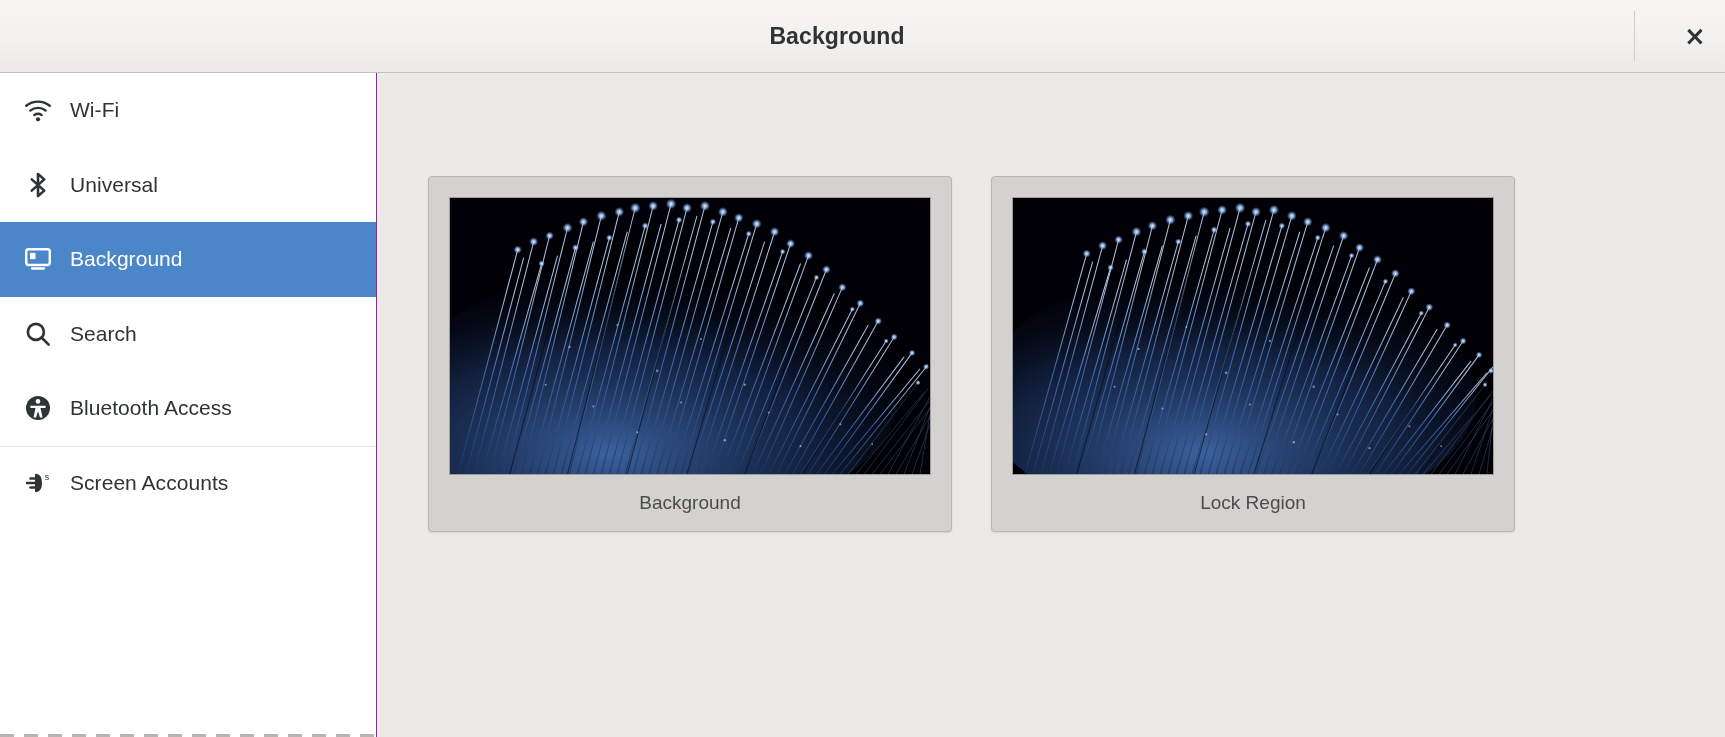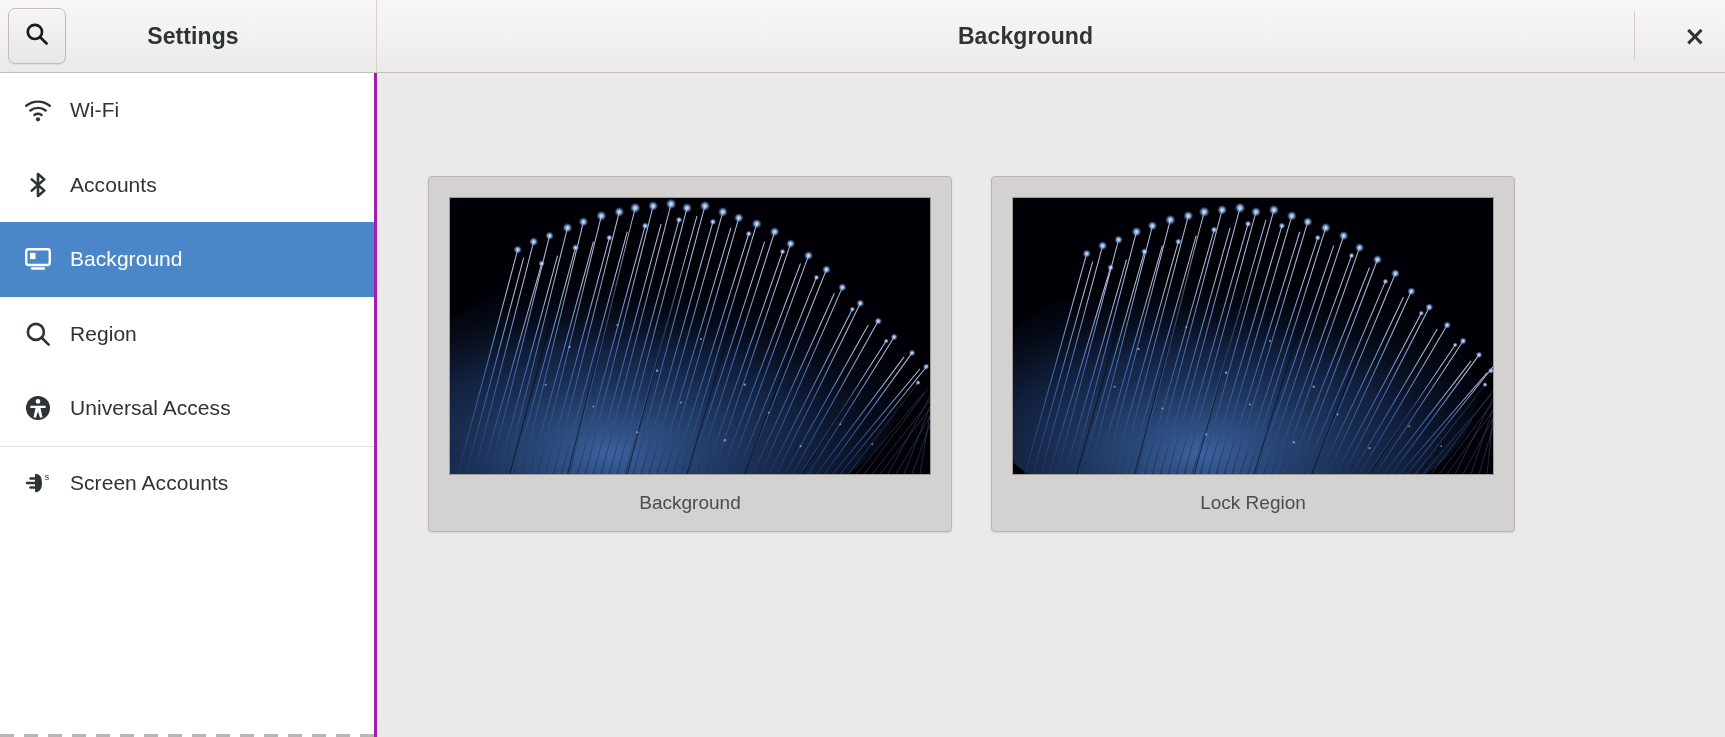--- a/index.html
+++ b/index.html
@@ -118,21 +118,21 @@
     flex: 1;
     display: flex;
     min-height: 0;
   }
 
   
   .sidebar {
     width: 377px;
     min-width: 377px;
     background: #ffffff;
-    border-right: 3px solid #a21caf;
+    border-right: 1px solid #a21caf;
     box-sizing: border-box;
     position: relative;
     overflow: hidden;
   }
 
   .sb-item {
     height: 74.5px;
     display: flex;
     align-items: center;
     padding-left: 18px;
@@ -240,31 +240,20 @@
     height: 100%;
   }
 </style>
 </head>
 <body>
 
 <div class="window">
 
   <div class="headerbar">
 
-    <div class="hb-left">
-      <div class="search-button">
-        <span>
-          <svg width="28" height="28" viewBox="0 0 24 24" fill="none" stroke="#1a1a1a" stroke-width="2.3" stroke-linecap="round">
-            <circle cx="10.2" cy="10.2" r="6.1"></circle>
-            <line x1="14.8" y1="14.8" x2="20.2" y2="20.2"></line>
-          </svg>
-        </span>
-      </div>
-      <div class="hb-title-left">Settings</div>
-    </div>
 
     <div class="hb-right">
       <div class="hb-title-right">Background</div>
       <div class="hb-sep"></div>
       <div class="close-button">
         <span class="close-glyph">×</span>
       </div>
     </div>
 
   </div>
@@ -284,21 +273,21 @@
         </span>
         <span class="sb-label">Wi-Fi</span>
       </div>
 
       <div class="sb-item">
         <span class="sb-icon">
           <svg width="30" height="30" viewBox="0 0 24 24" fill="none" stroke="#2e3436" stroke-width="2.1" stroke-linejoin="round" stroke-linecap="round">
             <path d="M7 7.5 L17 16.5 L12 20.8 L12 3.2 L17 7.5 L7 16.5"></path>
           </svg>
         </span>
-        <span class="sb-label">Accounts</span>
+        <span class="sb-label">Universal</span>
       </div>
 
       <div class="sb-item selected">
         <span class="sb-icon">
           <svg width="30" height="30" viewBox="0 0 24 24" fill="none" stroke="#ffffff" stroke-width="1.9" stroke-linecap="round" stroke-linejoin="round">
             <rect x="2.6" y="4.2" width="18.8" height="12.6" rx="1.8"></rect>
             <rect x="5.6" y="7.1" width="4.4" height="5" fill="#ffffff" stroke="none"></rect>
             <line x1="7.4" y1="19.6" x2="16.6" y2="19.6" stroke-width="2.1"></line>
           </svg>
         </span>
@@ -306,34 +295,34 @@
       </div>
 
 
       <div class="sb-item">
         <span class="sb-icon">
           <svg width="30" height="30" viewBox="0 0 24 24" fill="none" stroke="#2e3436" stroke-width="2.1" stroke-linecap="round">
             <circle cx="10.3" cy="10.3" r="6.4"></circle>
             <line x1="15" y1="15" x2="20.5" y2="20.5"></line>
           </svg>
         </span>
-        <span class="sb-label">Region</span>
+        <span class="sb-label">Search</span>
       </div>
 
 
       <div class="sb-item">
         <span class="sb-icon">
           <svg width="30" height="30" viewBox="0 0 24 24">
             <circle cx="12" cy="12" r="9.6" fill="#2e3436"></circle>
             <circle cx="12" cy="6.7" r="1.85" fill="#ffffff"></circle>
             <path d="M5.9 10.1 h12.2 v1.95 h-4.1 l1.6 7.6 h-2.05 L12 14.6
                      l-1.55 5.05 H8.4 l1.6 -7.6 H5.9 z" fill="#ffffff"></path>
           </svg>
         </span>
-        <span class="sb-label">Universal Access</span>
+        <span class="sb-label">Bluetooth Access</span>
       </div>
 
       <div class="sb-item sep-above">
         <span class="sb-icon">
           <svg width="30" height="30" viewBox="0 0 24 24" fill="none" stroke="#2e3436" stroke-width="2" stroke-linecap="round" stroke-linejoin="round">
             <path d="M3.2 12 h6.4"></path>
             <path d="M6 8.4 h3.6"></path>
             <path d="M6 15.6 h3.6"></path>
             <path d="M10.6 5.6 C15.4 6.4 15.4 17.6 10.6 18.4 Z" fill="#2e3436"></path>
             <text x="17.4" y="9.6" font-size="7" fill="#2e3436" stroke="none" font-family="Liberation Sans, sans-serif">s</text>

